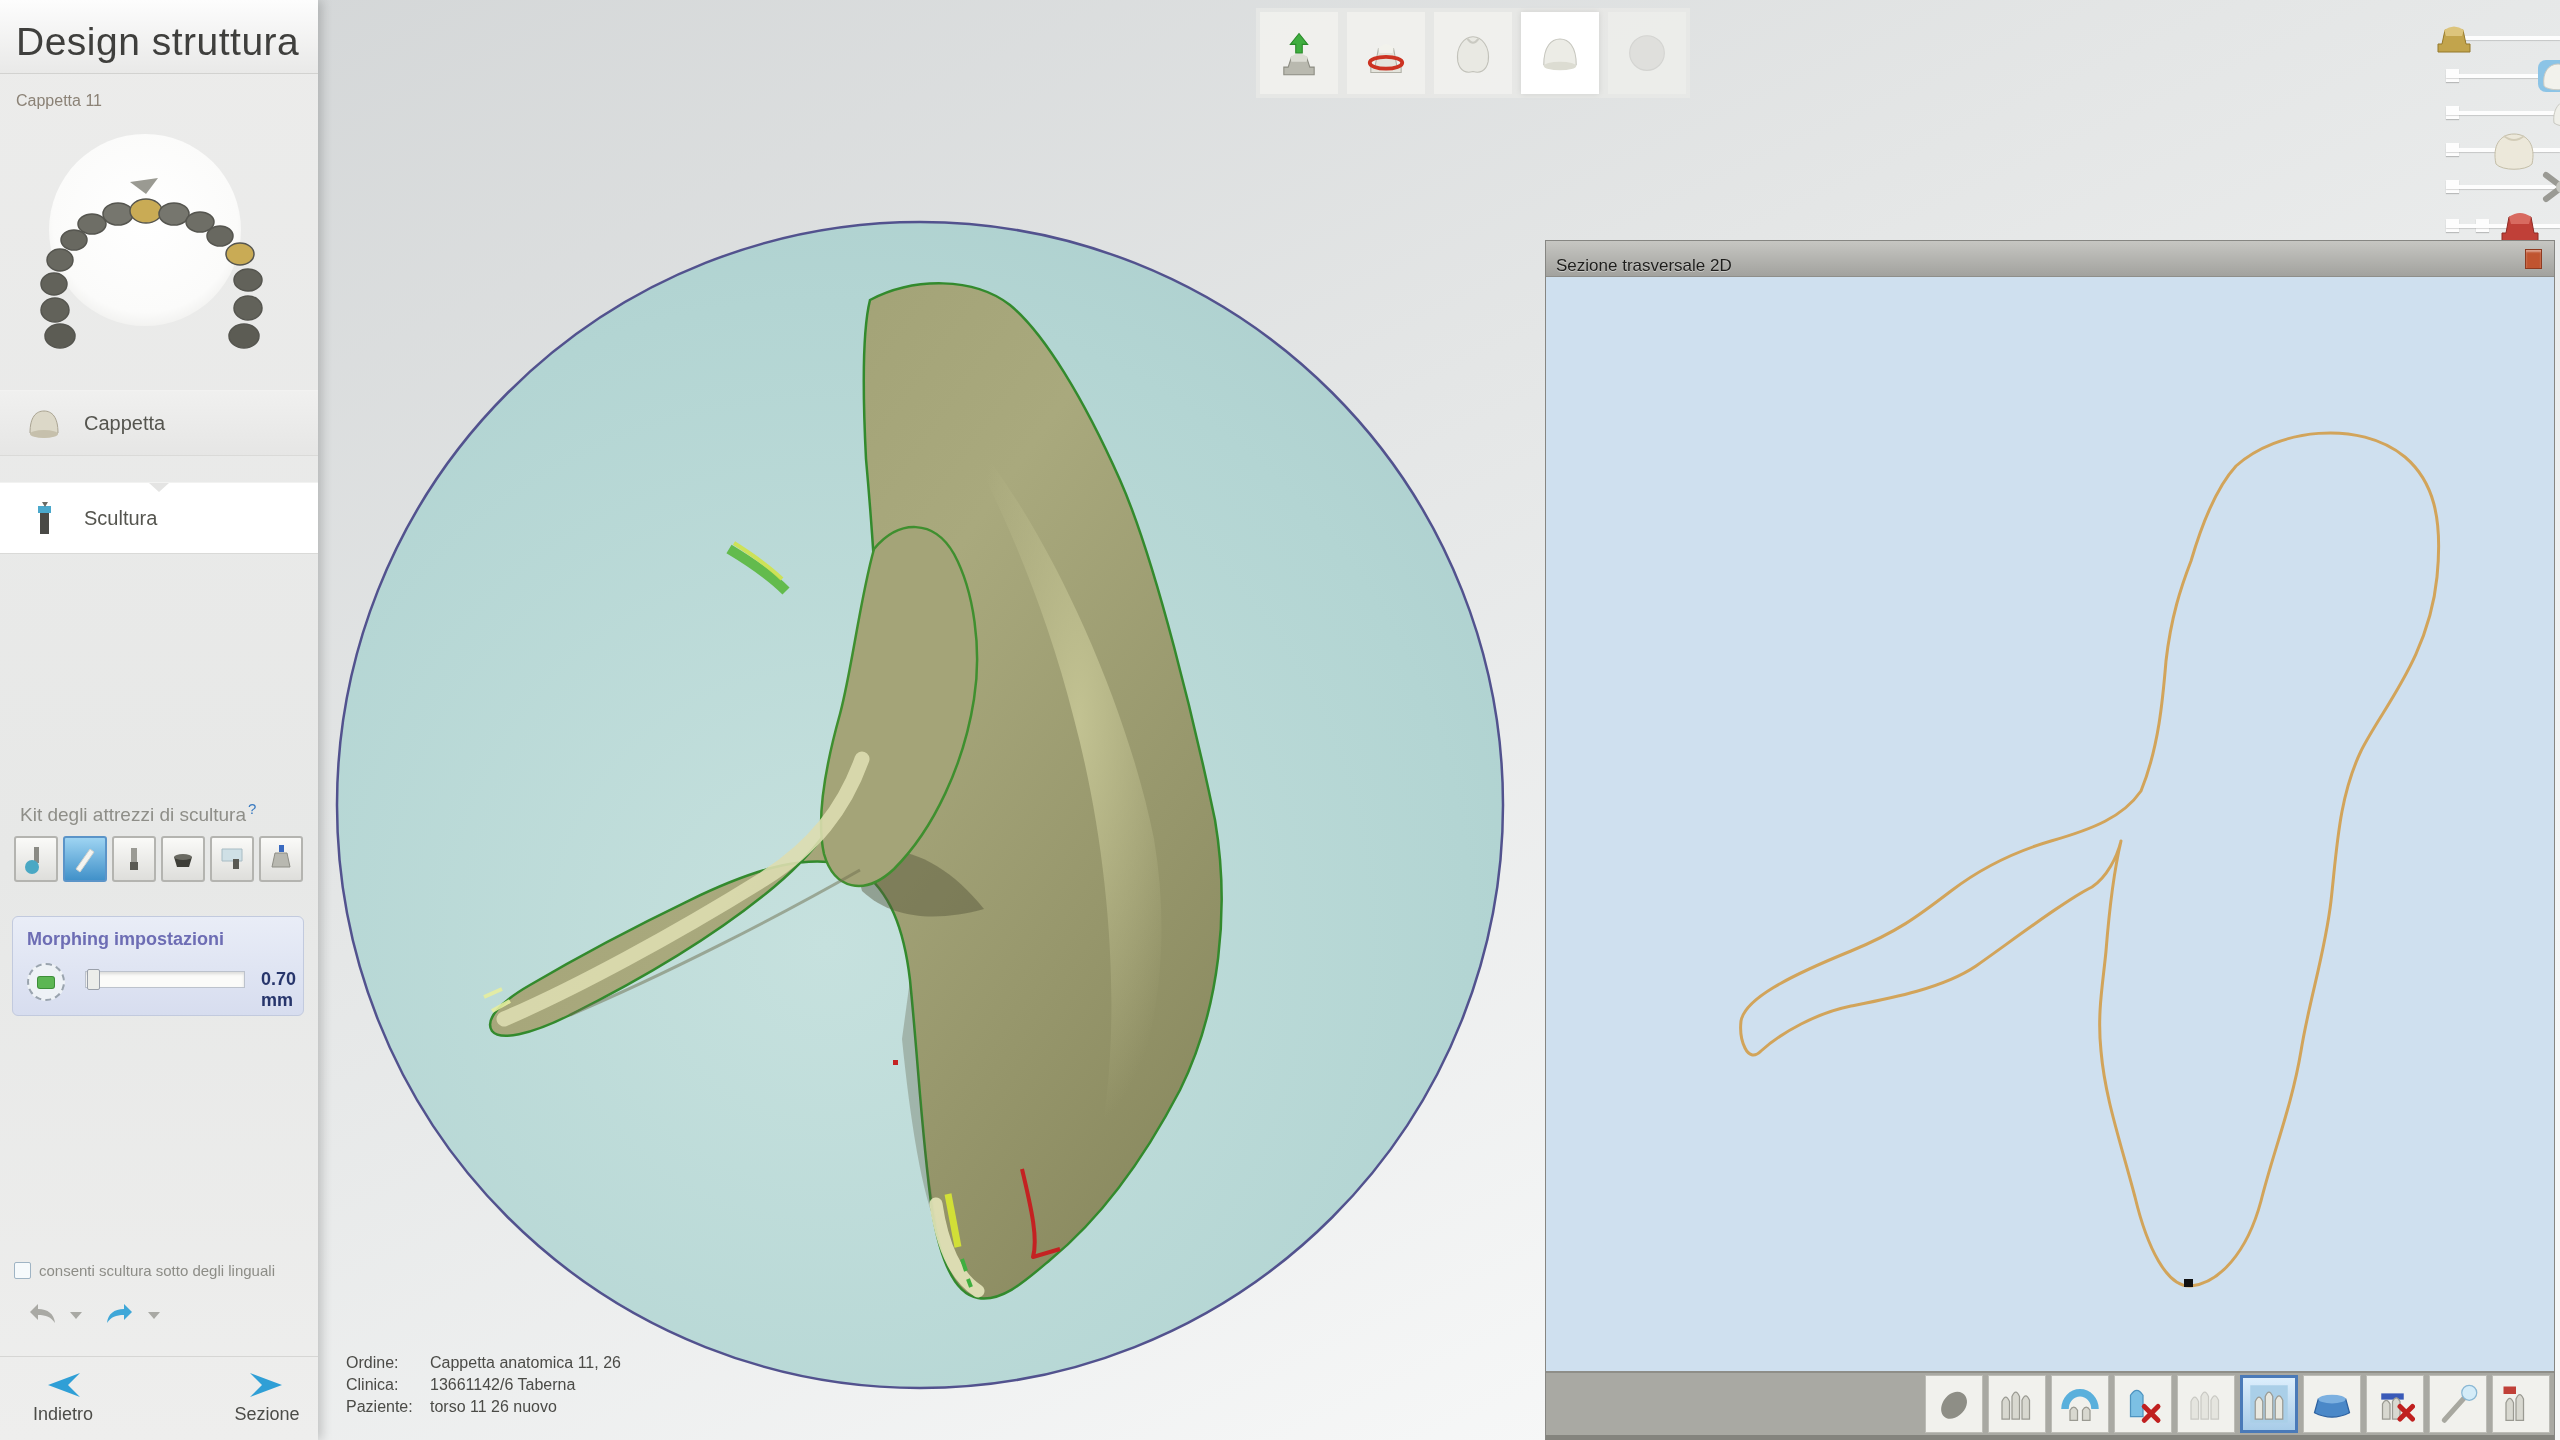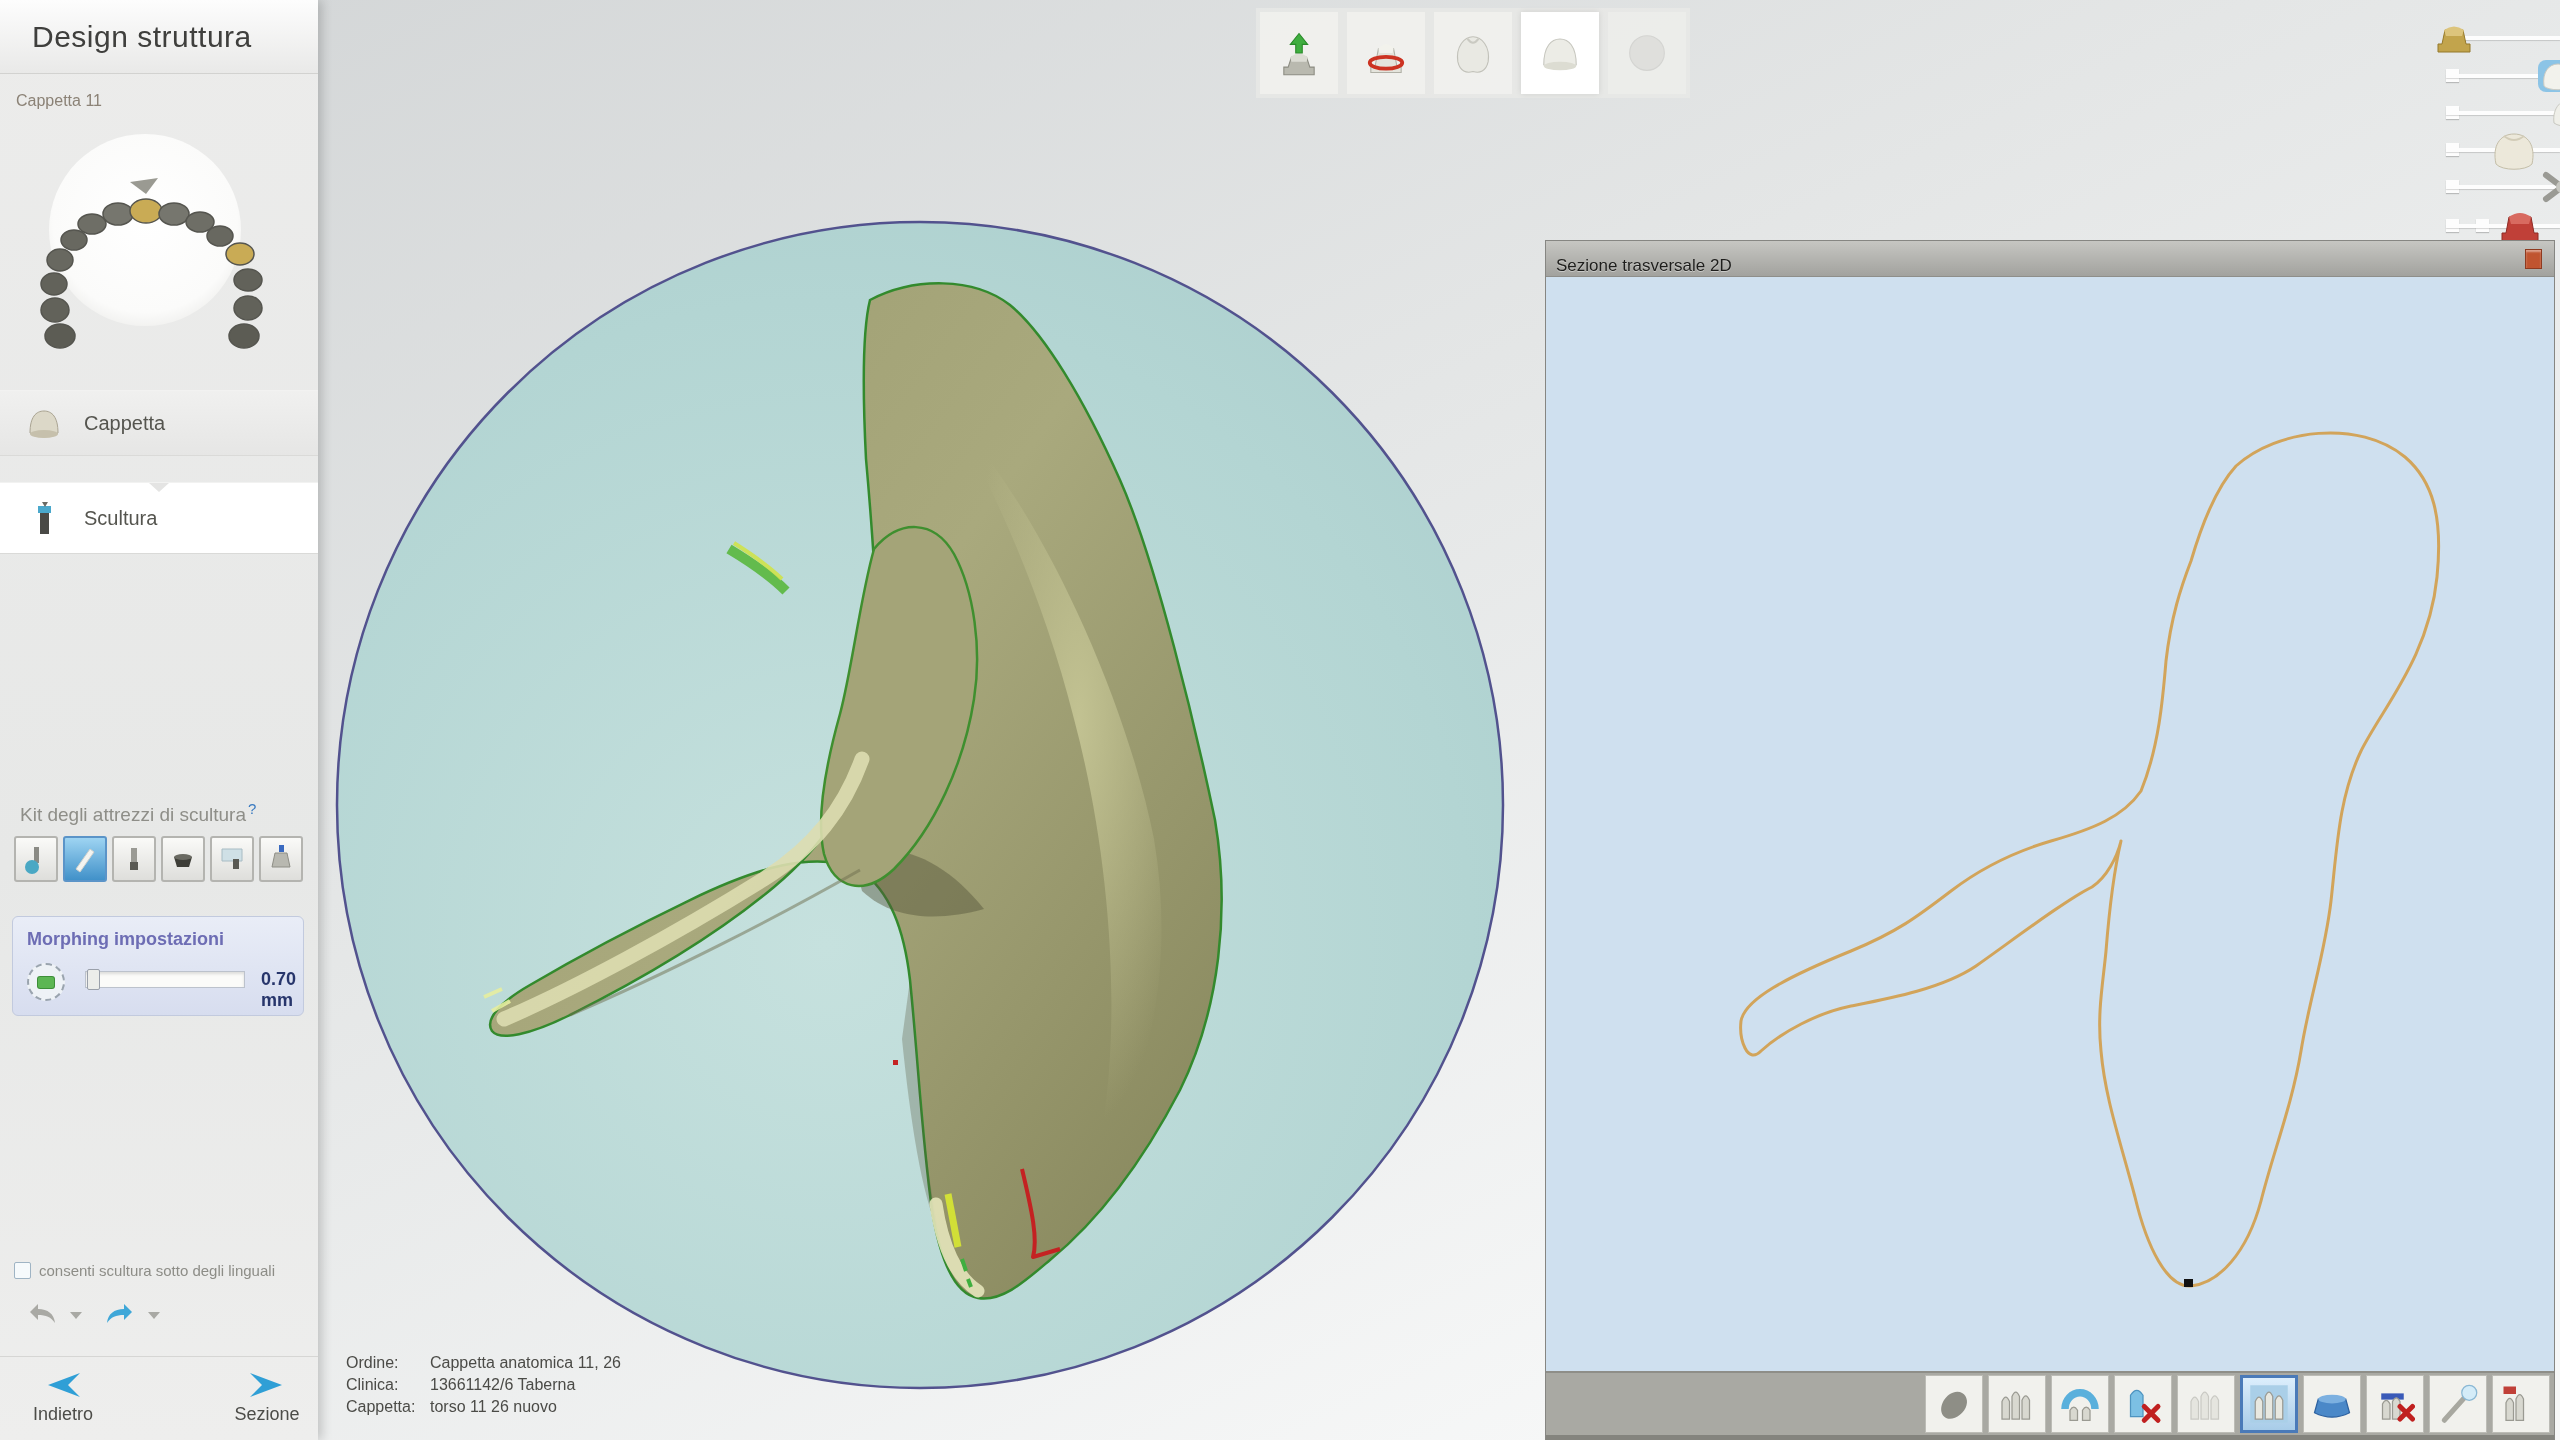--- a/index.html
+++ b/index.html
@@ -8,21 +8,21 @@
   .screen { position:relative; width:2560px; height:1440px; overflow:hidden;
             background:linear-gradient(155deg,#d2d5d6 0%,#e4e6e6 40%,#f7f8f8 85%); }
 
   
   .sidebar { position:absolute; left:0; top:0; width:318px; height:1440px;
              background:linear-gradient(180deg,#ececeb 0%,#e7e8e7 60%,#eeeeed 100%);
              box-shadow:4px 0 10px rgba(0,0,0,.18); z-index:30; }
   .sb-header { position:absolute; left:0; top:0; width:318px; height:74px;
                background:linear-gradient(180deg,#fdfdfd,#e9e9e8);
                border-bottom:1px solid #d2d2d0; }
-  .sb-title { position:absolute; left:32px; top:20px; font-size:30px; color:#3f3f3d; letter-spacing:.5px; }
+  .sb-title { position:absolute; left:16px; top:20px; font-size:39px; color:#3f3f3d; letter-spacing:.5px; }
   .sb-sub   { position:absolute; left:16px; top:92px; font-size:16px; color:#8b8276; }
 
   .arch-wrap { position:absolute; left:0; top:112px; width:318px; height:250px; }
 
   .menu-row { position:absolute; left:0; width:318px; height:66px; display:flex; align-items:center;
               border-top:1px solid #f2f2f1; border-bottom:1px solid #dadad8; cursor:pointer; }
   .menu-row.r1 { top:390px; background:linear-gradient(180deg,#f0f0ef,#e6e6e5); }
   .menu-row.r2 { top:482px; height:72px; background:#ffffff; }
   .menu-row.r2::before { content:""; position:absolute; left:149px; top:0; width:0; height:0;
               border-left:10px solid transparent; border-right:10px solid transparent;
@@ -154,21 +154,21 @@
   <div class="vp-info">
     <div class="row">
       <span class="lb">Ordine:</span>
       <span>Cappetta anatomica 11, 26</span>
     </div>
     <div class="row">
       <span class="lb">Clinica:</span>
       <span>13661142/6 Taberna</span>
     </div>
     <div class="row">
-      <span class="lb">Cappetta:</span>
+      <span class="lb">Paziente:</span>
       <span>torso 11 26 nuovo</span>
     </div>
   </div>
 
   <div class="stages">
     <div class="stage">
       <svg width="52" height="52" viewBox="0 0 48 48">
         <path d="M10 44 h28 v-7 h-4 l-3-9 h-14 l-3 9 h-4 z" fill="#b9b9af" stroke="#8c8c82"></path>
         <path d="M16 28 q8 -7 16 0 l-1 4 h-14 z" fill="#dcdcd4"></path>
         <path d="M24 6 l8 10 h-5 v8 h-6 v-8 h-5 z" fill="#3fae3f" stroke="#2a8a2a"></path>

